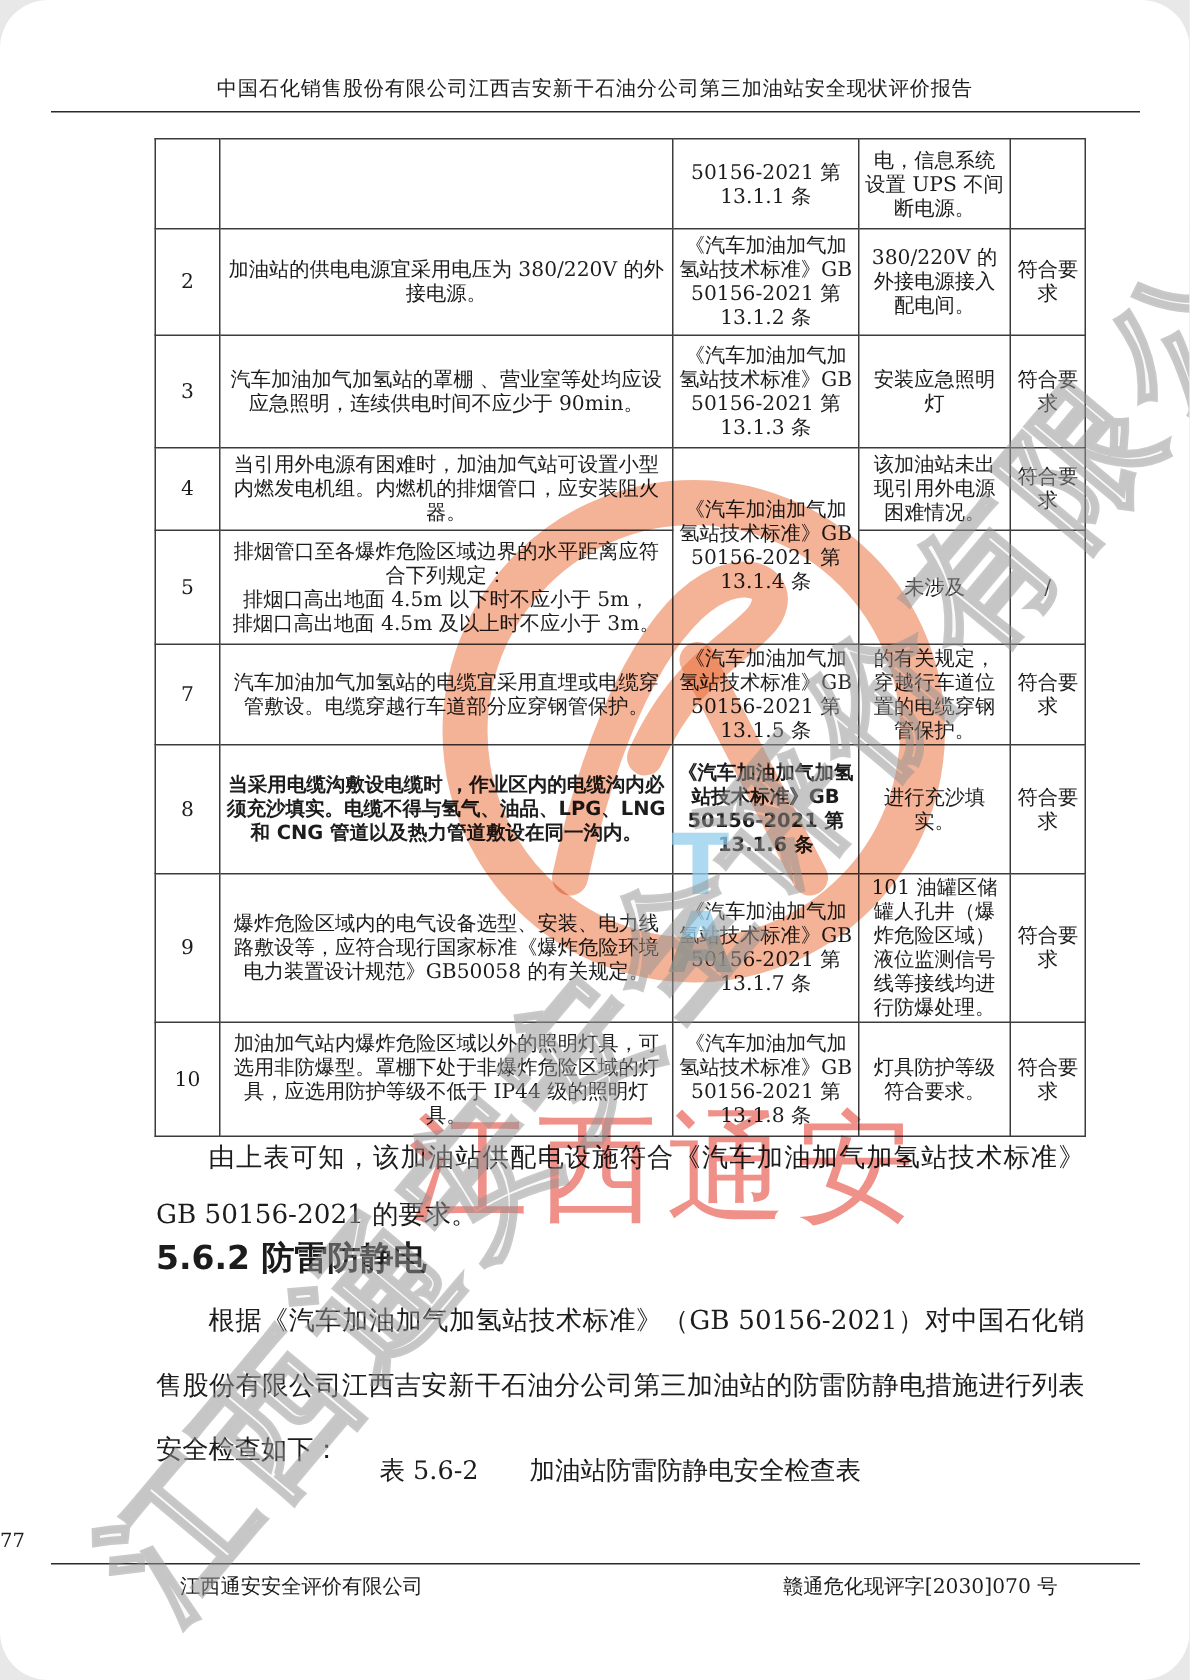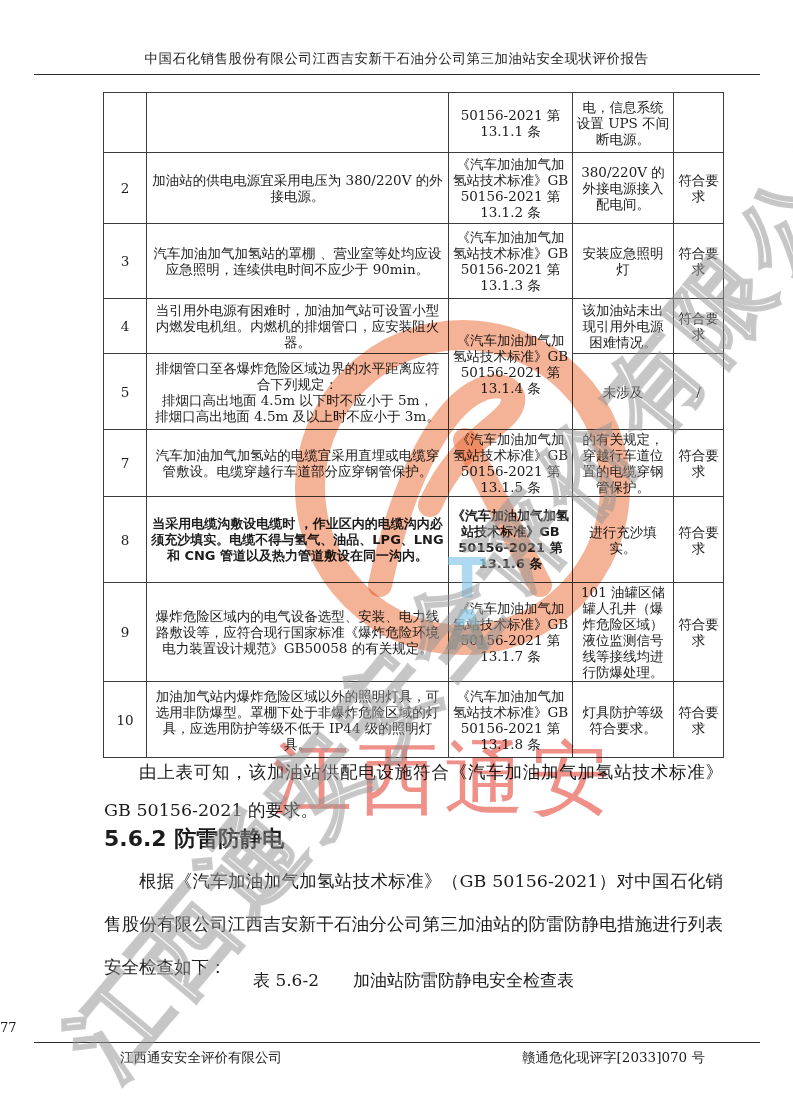--- a/index.html
+++ b/index.html
@@ -1,19 +1,19 @@
 <!DOCTYPE html>
 <html><head>
 <meta charset="utf-8">
 <style>
   html,body{margin:0;padding:0;background:#e8e8e8;}
   .page{
     position:relative;width:793px;height:1120px;background:#ffffff;
     font-family:"DejaVu Serif","Liberation Serif",serif;color:#1c1c1c;
-    overflow:hidden;margin:0 auto;
+    overflow:hidden;margin:0 auto;border-radius:32px;
   }
   
   .header-title{position:absolute;top:50px;left:0;right:0;text-align:center;
     font-size:13.5px;letter-spacing:.5px;}
   .header-rule{position:absolute;top:74px;left:34px;right:33px;border-top:1.6px solid #2b2b2b;}
   
   table.check{position:absolute;left:103px;top:92px;width:620px;
     border-collapse:collapse;table-layout:fixed;padding-left:16px;}
   table.check td{border:1px solid #3c3c3c;font-size:13.5px;line-height:16px;
     text-align:center;vertical-align:middle;padding:1px 3px;overflow:hidden;}
@@ -136,21 +136,21 @@
   </table>
 
   <div class="p1">由上表可知，该加油站供配电设施符合《汽车加油加气加氢站技术标准》GB 50156-2021 的要求。</div>
   <div class="sec-heading">5.6.2 防雷防静电</div>
   <div class="p2">根据《汽车加油加气加氢站技术标准》（GB 50156-2021）对中国石化销售股份有限公司江西吉安新干石油分公司第三加油站的防雷防静电措施进行列表安全检查如下：</div>
   <div class="caption">表 5.6-2　　加油站防雷防静电安全检查表</div>
 
   <div class="page-num">77</div>
   <div class="footer-rule"></div>
   <div class="footer-left">江西通安安全评价有限公司</div>
-  <div class="footer-right">赣通危化现评字[2033]070 号</div>
+  <div class="footer-right">赣通危化现评字[2030]070 号</div>
 
   <div class="wm wm-diagonal">江西通安安全评价有限公司</div>
   <div class="wm wm-ring"></div>
   <svg class="wm wm-logo-svg" width="335" height="335" viewBox="0 0 335 335">
     <path d="M85 265 C110 150 150 85 185 70 C215 58 228 78 210 96 C190 116 160 130 135 185" fill="none" stroke="rgba(234,104,48,0.5)" stroke-width="24" stroke-linecap="round"></path>
     <path d="M170 120 L245 265" fill="none" stroke="rgba(234,104,48,0.5)" stroke-width="24" stroke-linecap="round"></path>
   </svg>
   <div class="wm wm-ta">TA</div>
   <div class="wm wm-red">江西通安</div>
 

